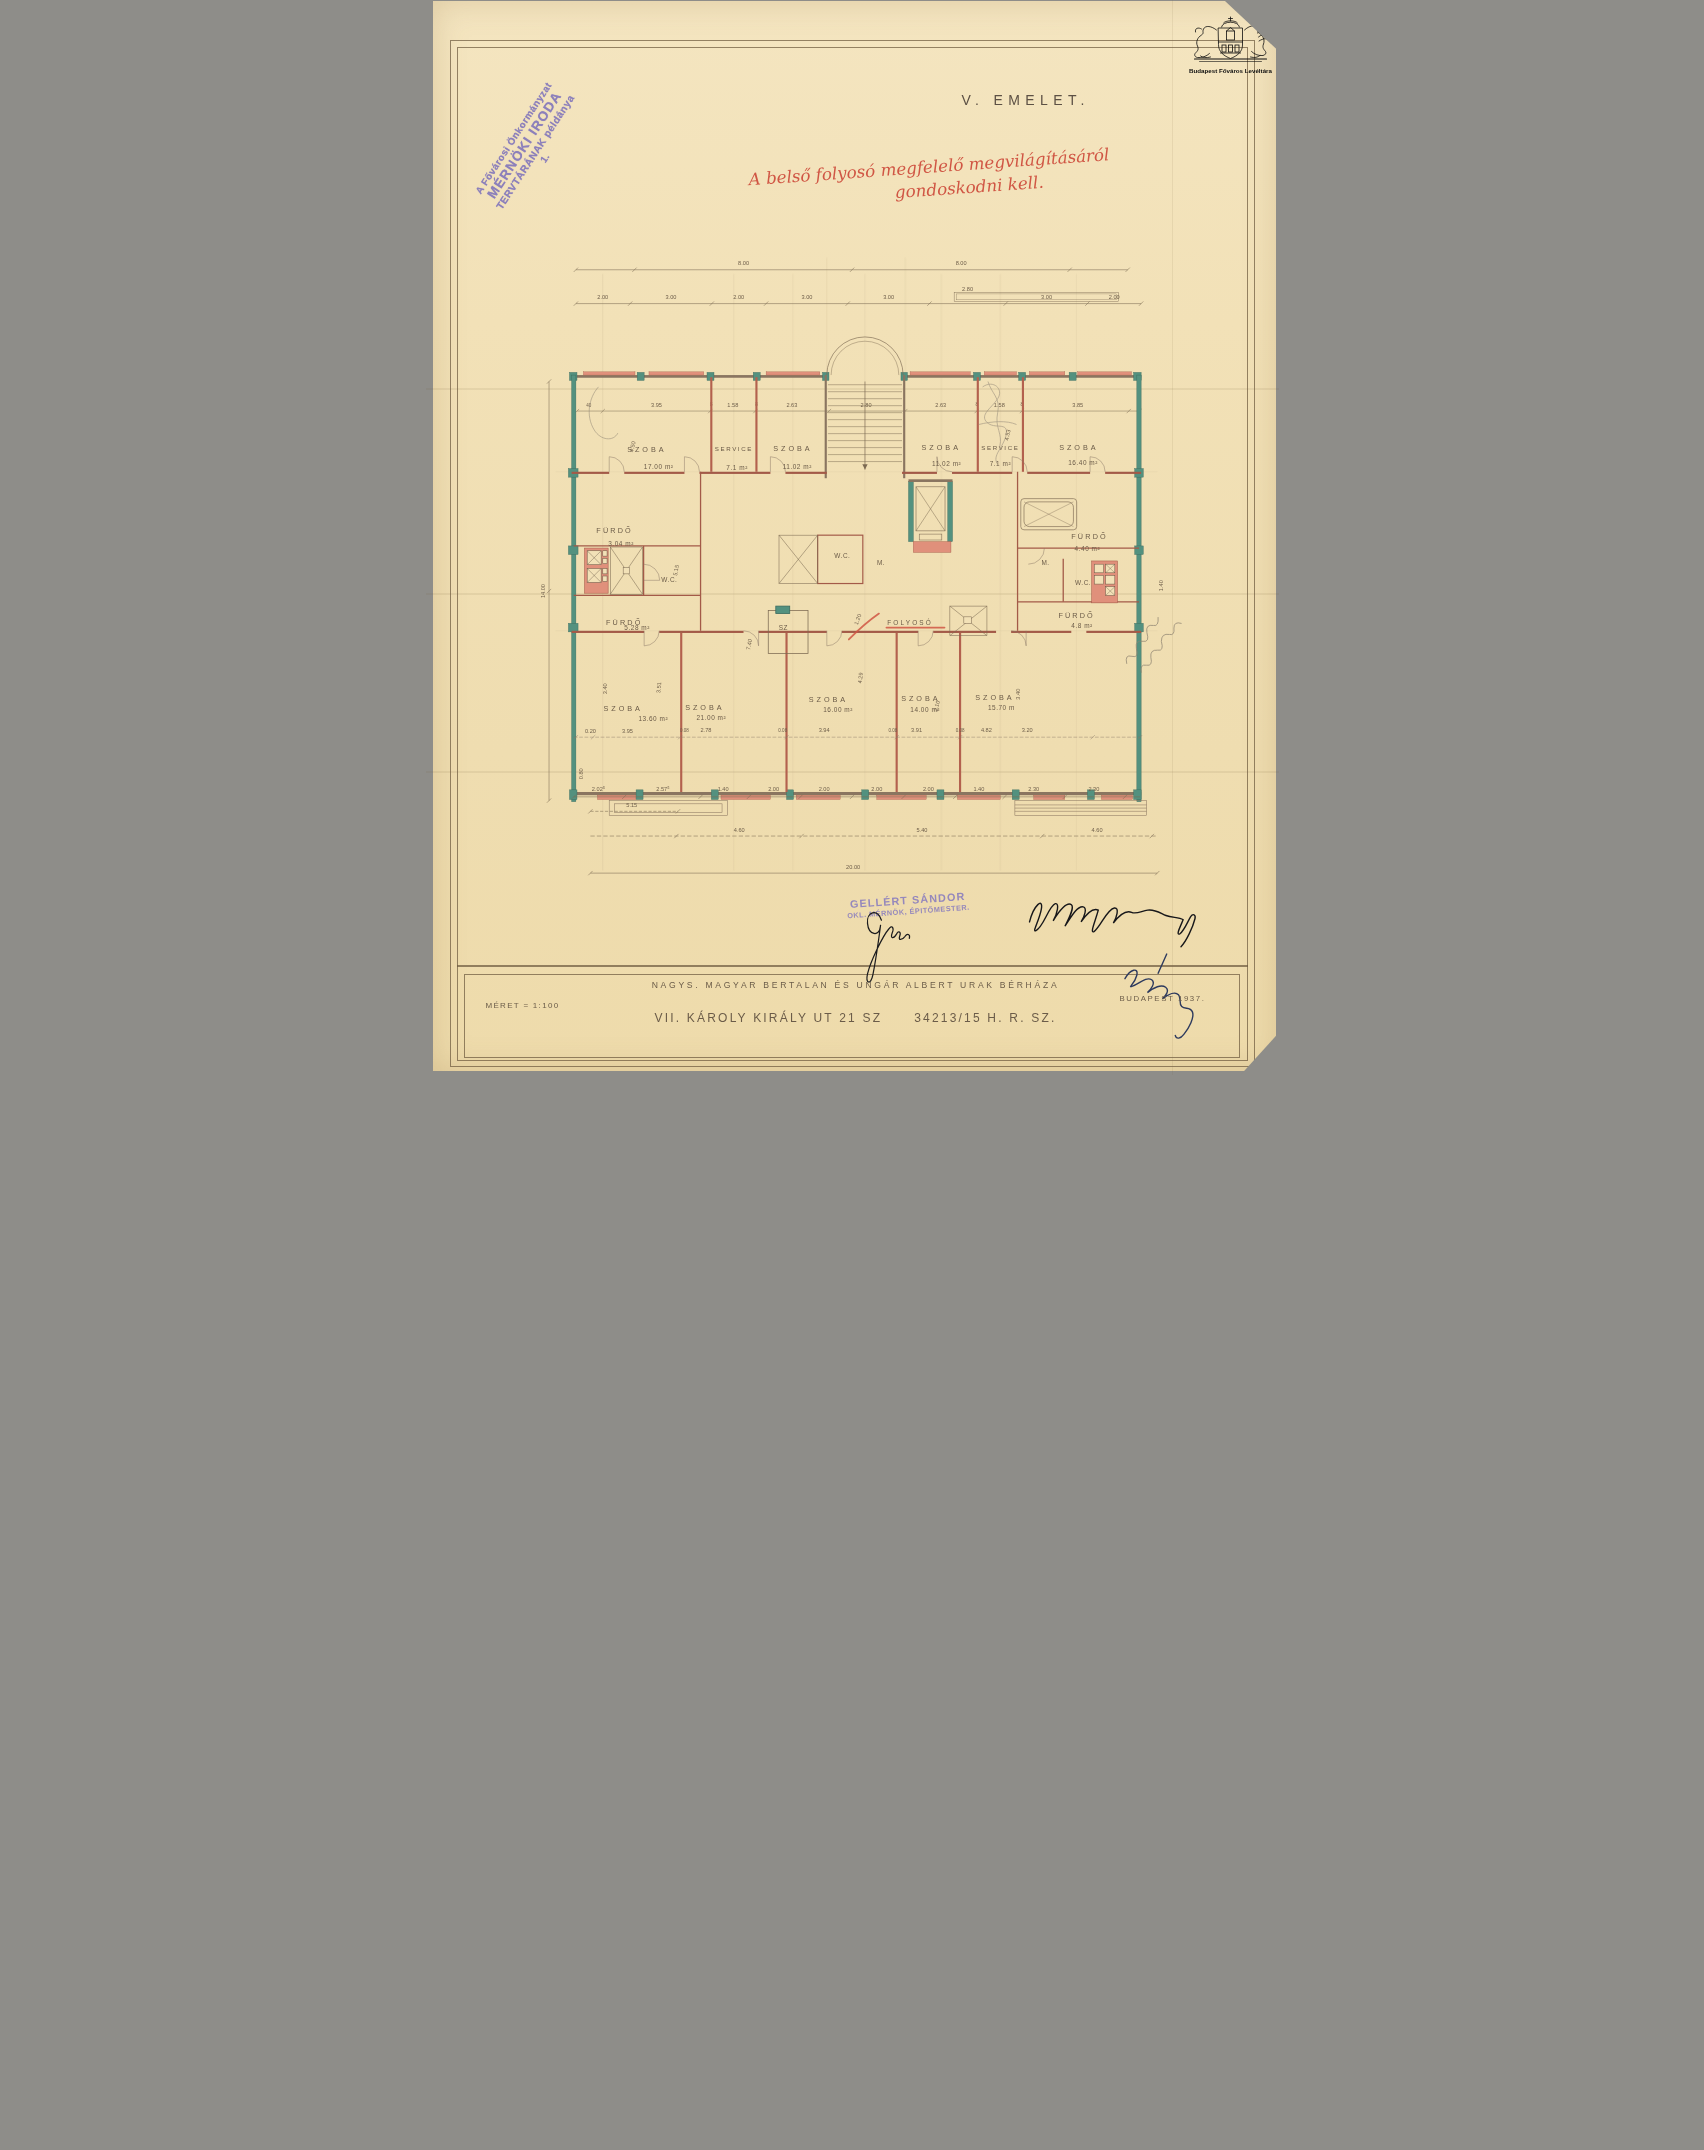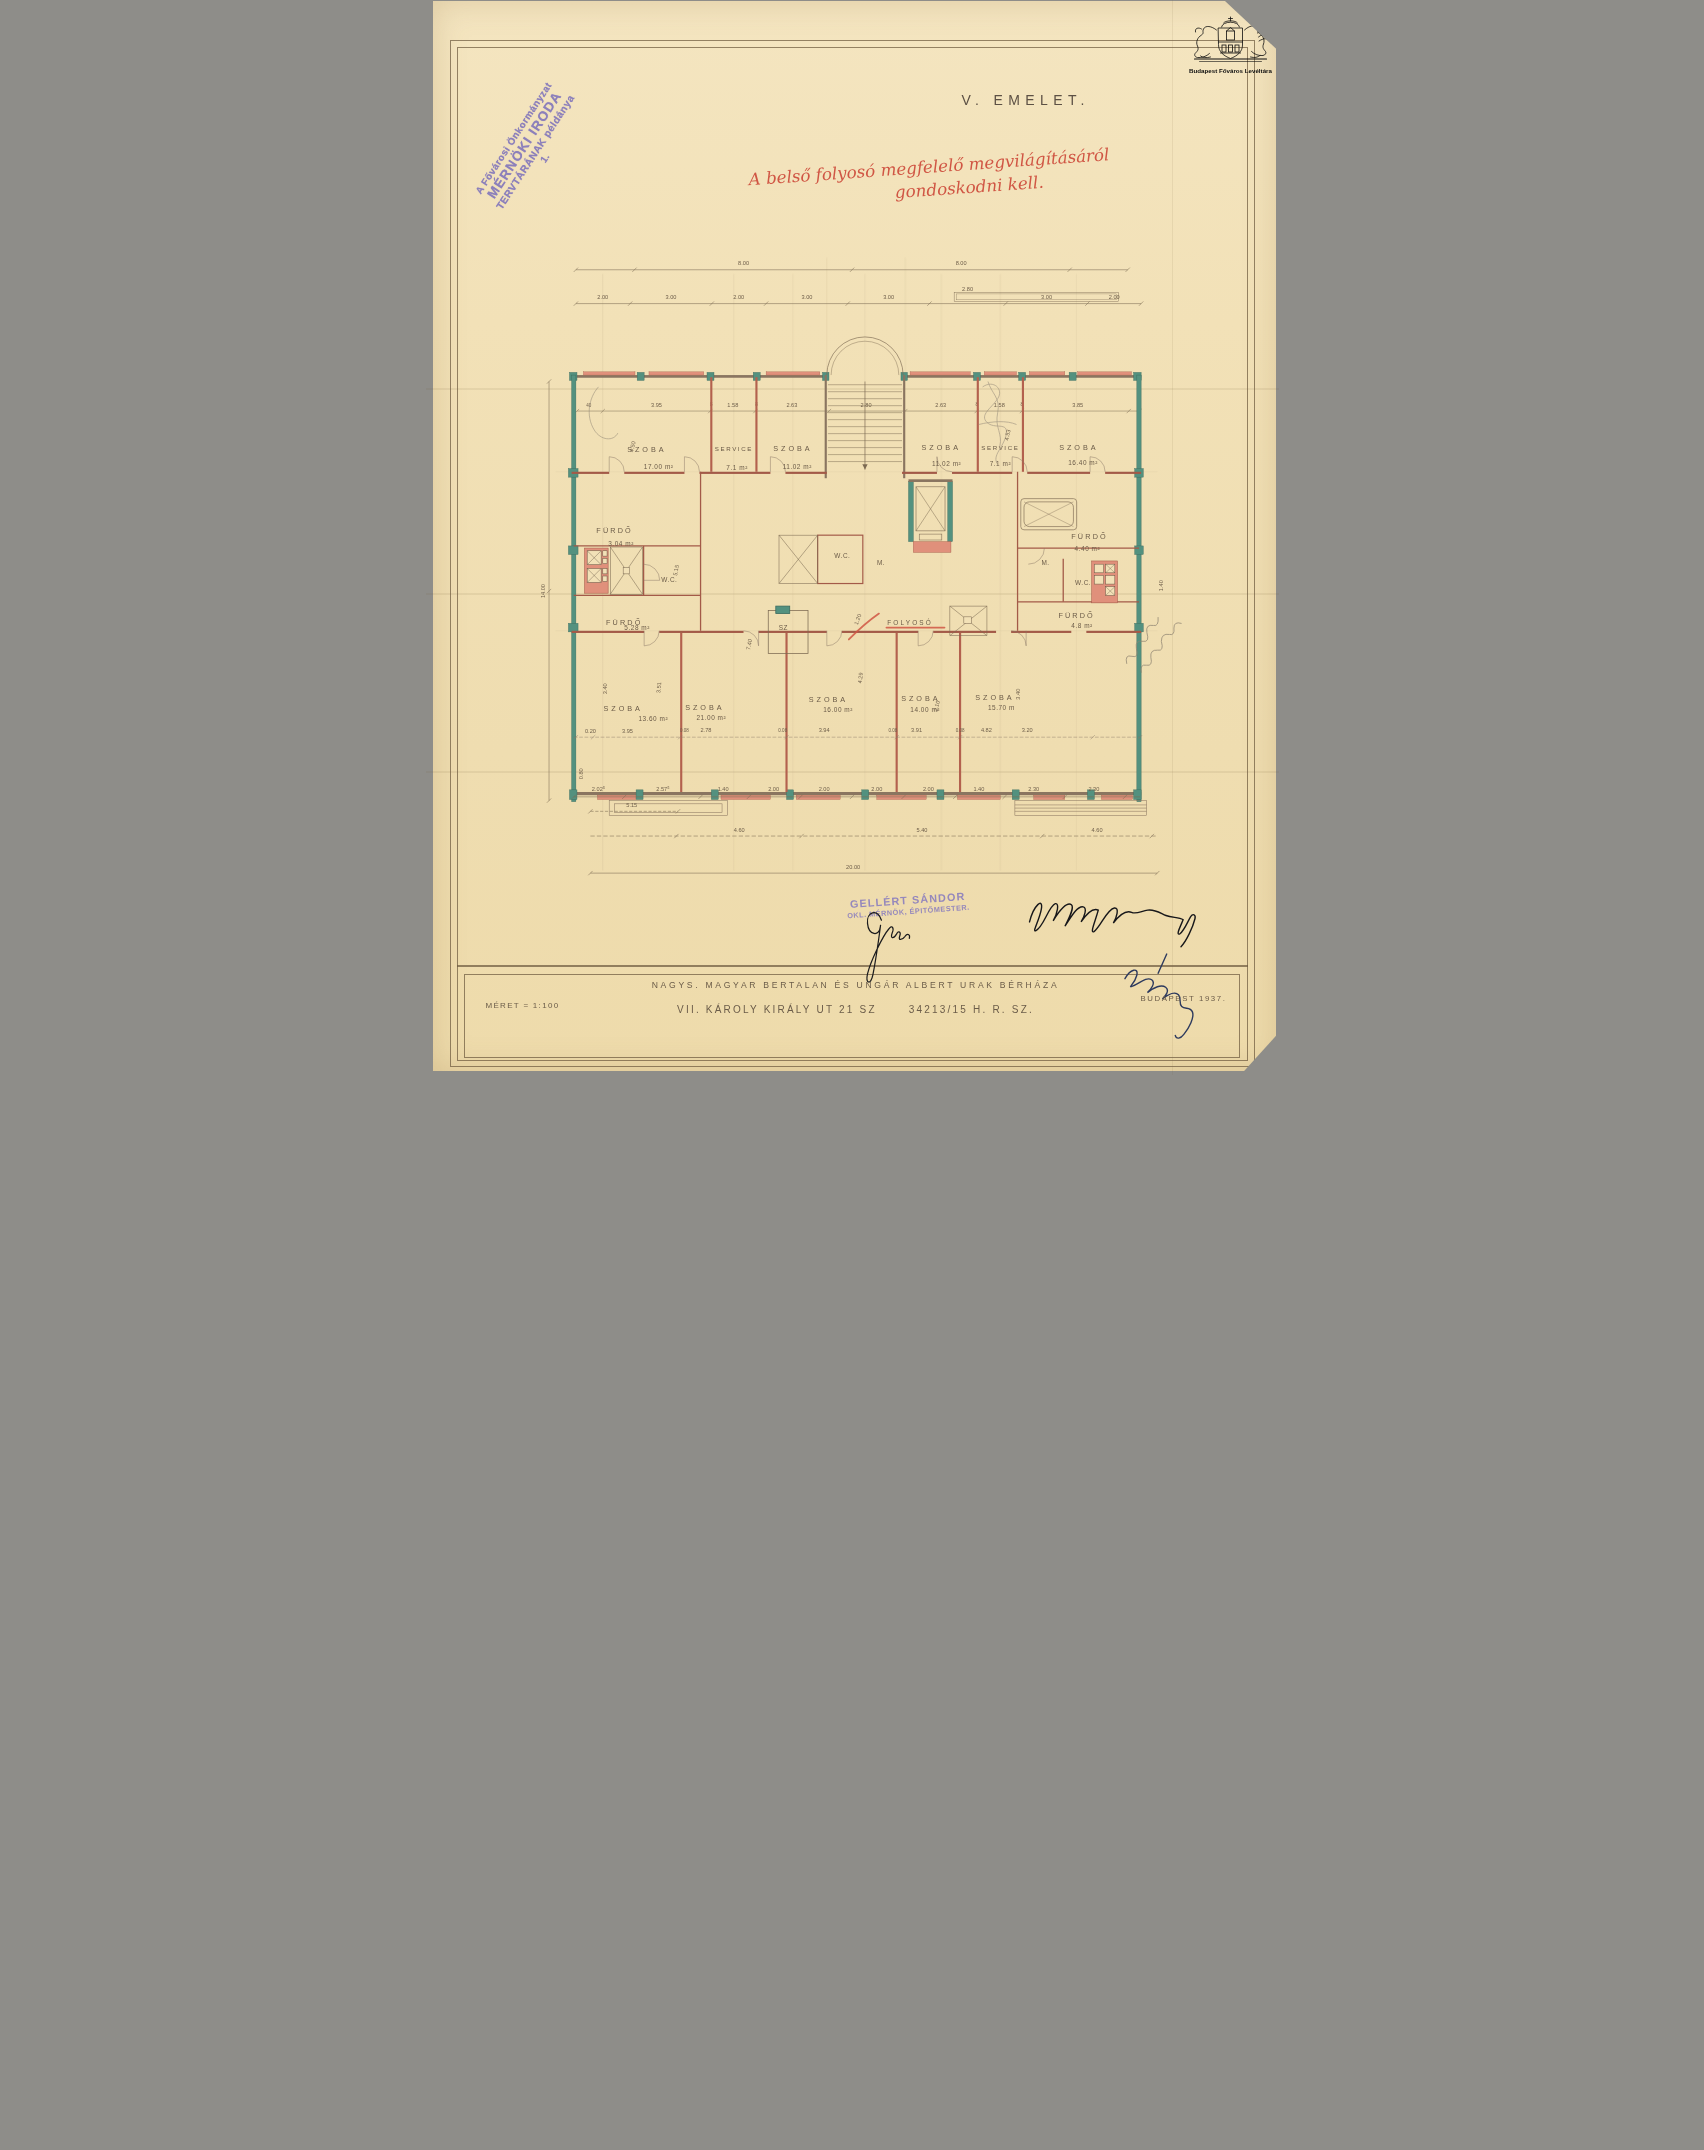--- a/index.html
+++ b/index.html
@@ -28,24 +28,24 @@
     font-family:"DejaVu Serif",serif;font-style:italic;color:#d05644;}
   #red-note .r1{font-size:16.7px;white-space:nowrap;}
   #red-note .r2{font-size:16.7px;padding-left:145px;margin-top:3.2px;}
   
   .stamp-architect{position:absolute;left:415px;top:894px;width:134px;transform:rotate(-4deg);
     color:#9184bd;text-align:center;font-weight:bold;opacity:.95;}
   .stamp-architect .a1{font-size:10.8px;letter-spacing:1.1px;white-space:nowrap;}
   .stamp-architect .a2{font-size:7.3px;letter-spacing:0.5px;white-space:nowrap;margin-top:1.1px;}
   #titleblock-text{position:absolute;left:161px;top:980px;width:538px;text-align:center;color:#6b5c49;}
   #titleblock-text .t1{font-size:8.6px;letter-spacing:2.7px;white-space:nowrap;}
-  #titleblock-text .t2{font-size:10px;letter-spacing:2.2px;margin-top:14px;white-space:nowrap;}
+  #titleblock-text .t2{font-size:12px;letter-spacing:2.2px;margin-top:21px;white-space:nowrap;}
   #titleblock-text .t2 .gap{display:inline-block;width:32px;}
   #scale-label{position:absolute;left:60px;top:1001px;font-size:8px;letter-spacing:1.3px;color:#6b5c49;text-align:center;}
-  #city-year{position:absolute;left:715px;top:994px;font-size:7.8px;letter-spacing:1.6px;color:#6b5c49;}
+  #city-year{position:absolute;left:694px;top:994px;font-size:7.8px;letter-spacing:1.6px;color:#6b5c49;}
   svg .rlabel{font-family:"Liberation Sans",sans-serif;font-size:13.5px;letter-spacing:5.5px;fill:#6a5a47;}
   svg .rarea{font-family:"Liberation Sans",sans-serif;font-size:12px;letter-spacing:1px;fill:#6a5a47;}
   svg .dim{font-family:"Liberation Sans",sans-serif;font-size:10.5px;fill:#70604c;}
   svg .dimxs{font-family:"Liberation Sans",sans-serif;font-size:8.5px;fill:#70604c;}
   svg text{text-anchor:middle;}
 </style>
 </head>
 <body>
 
 <div id="page">

